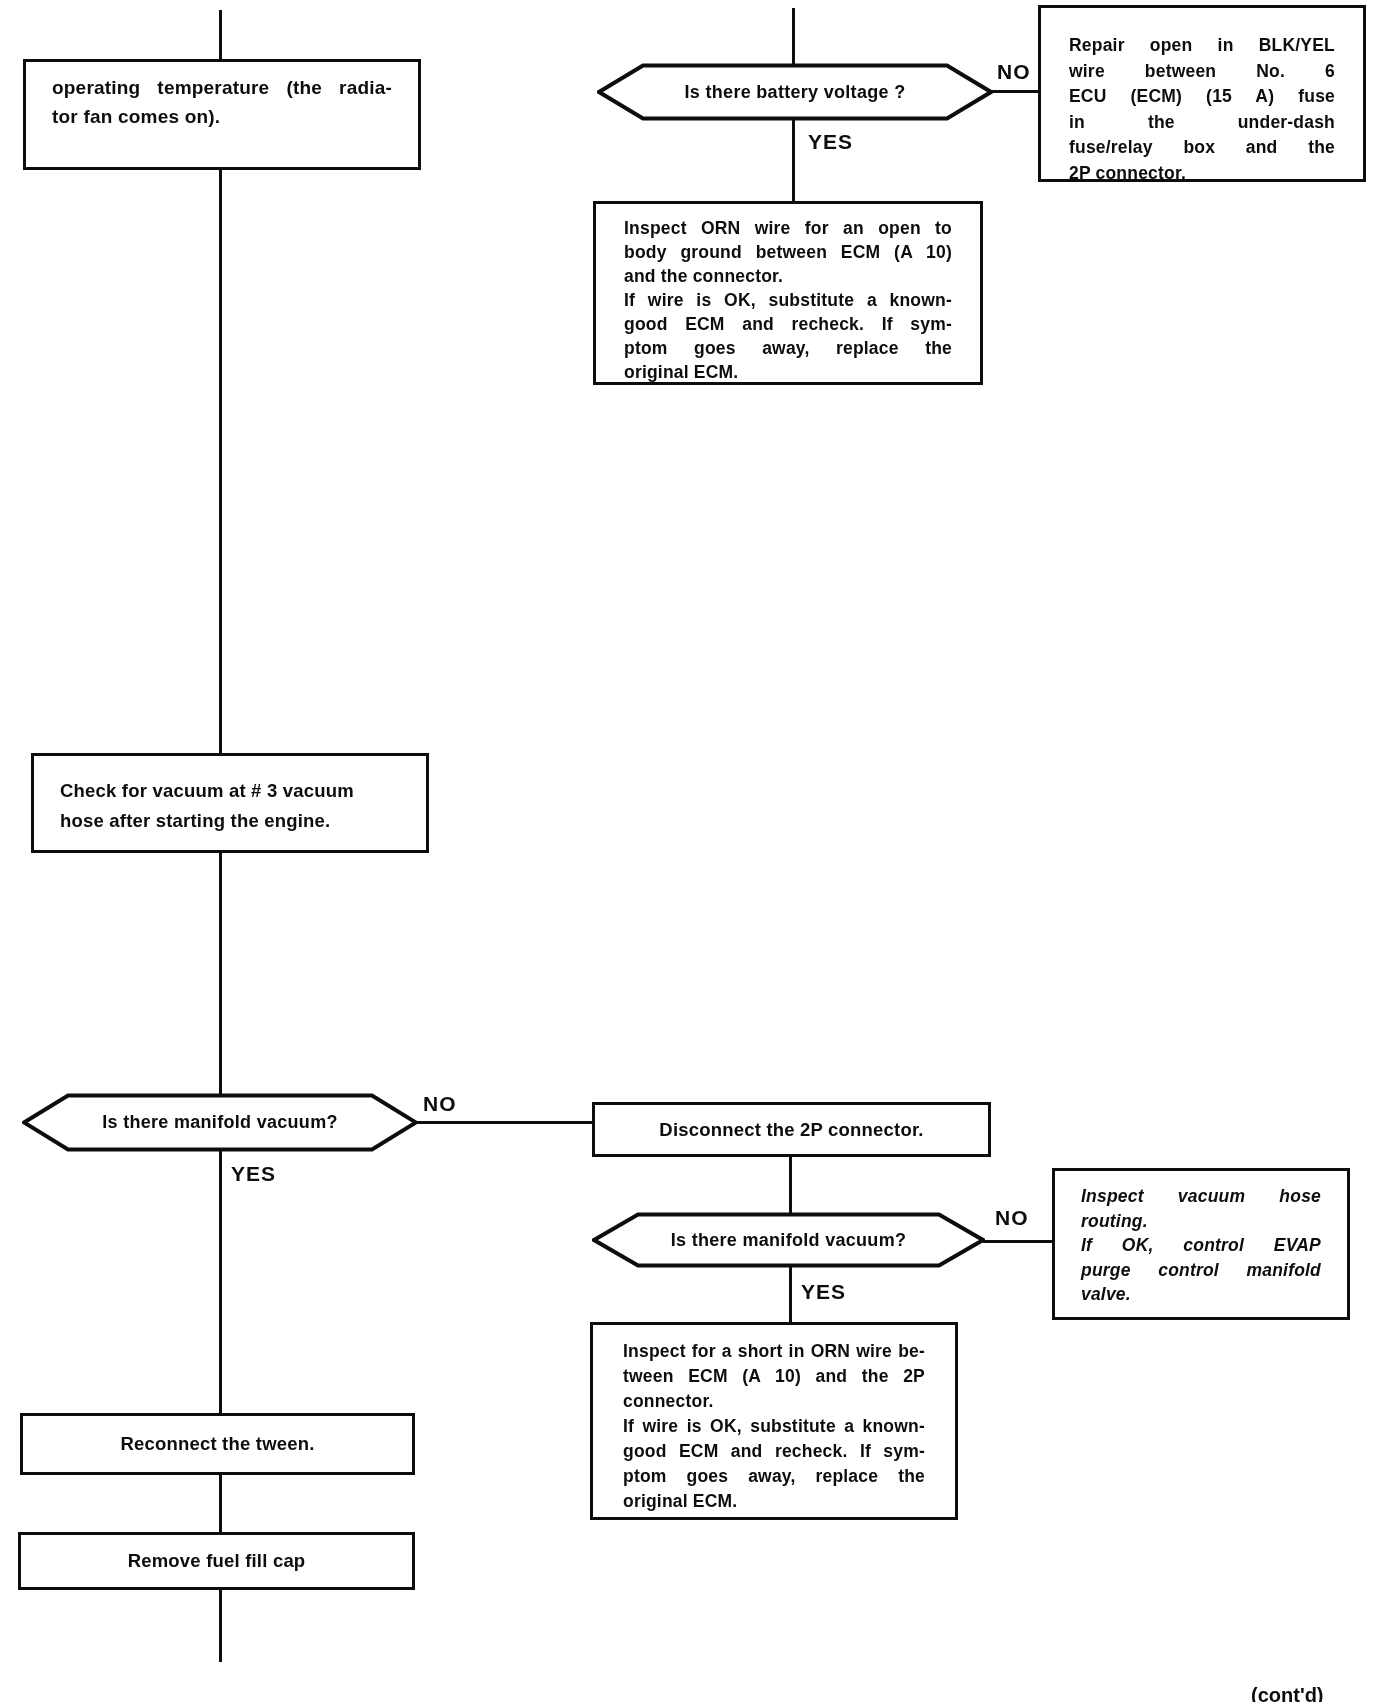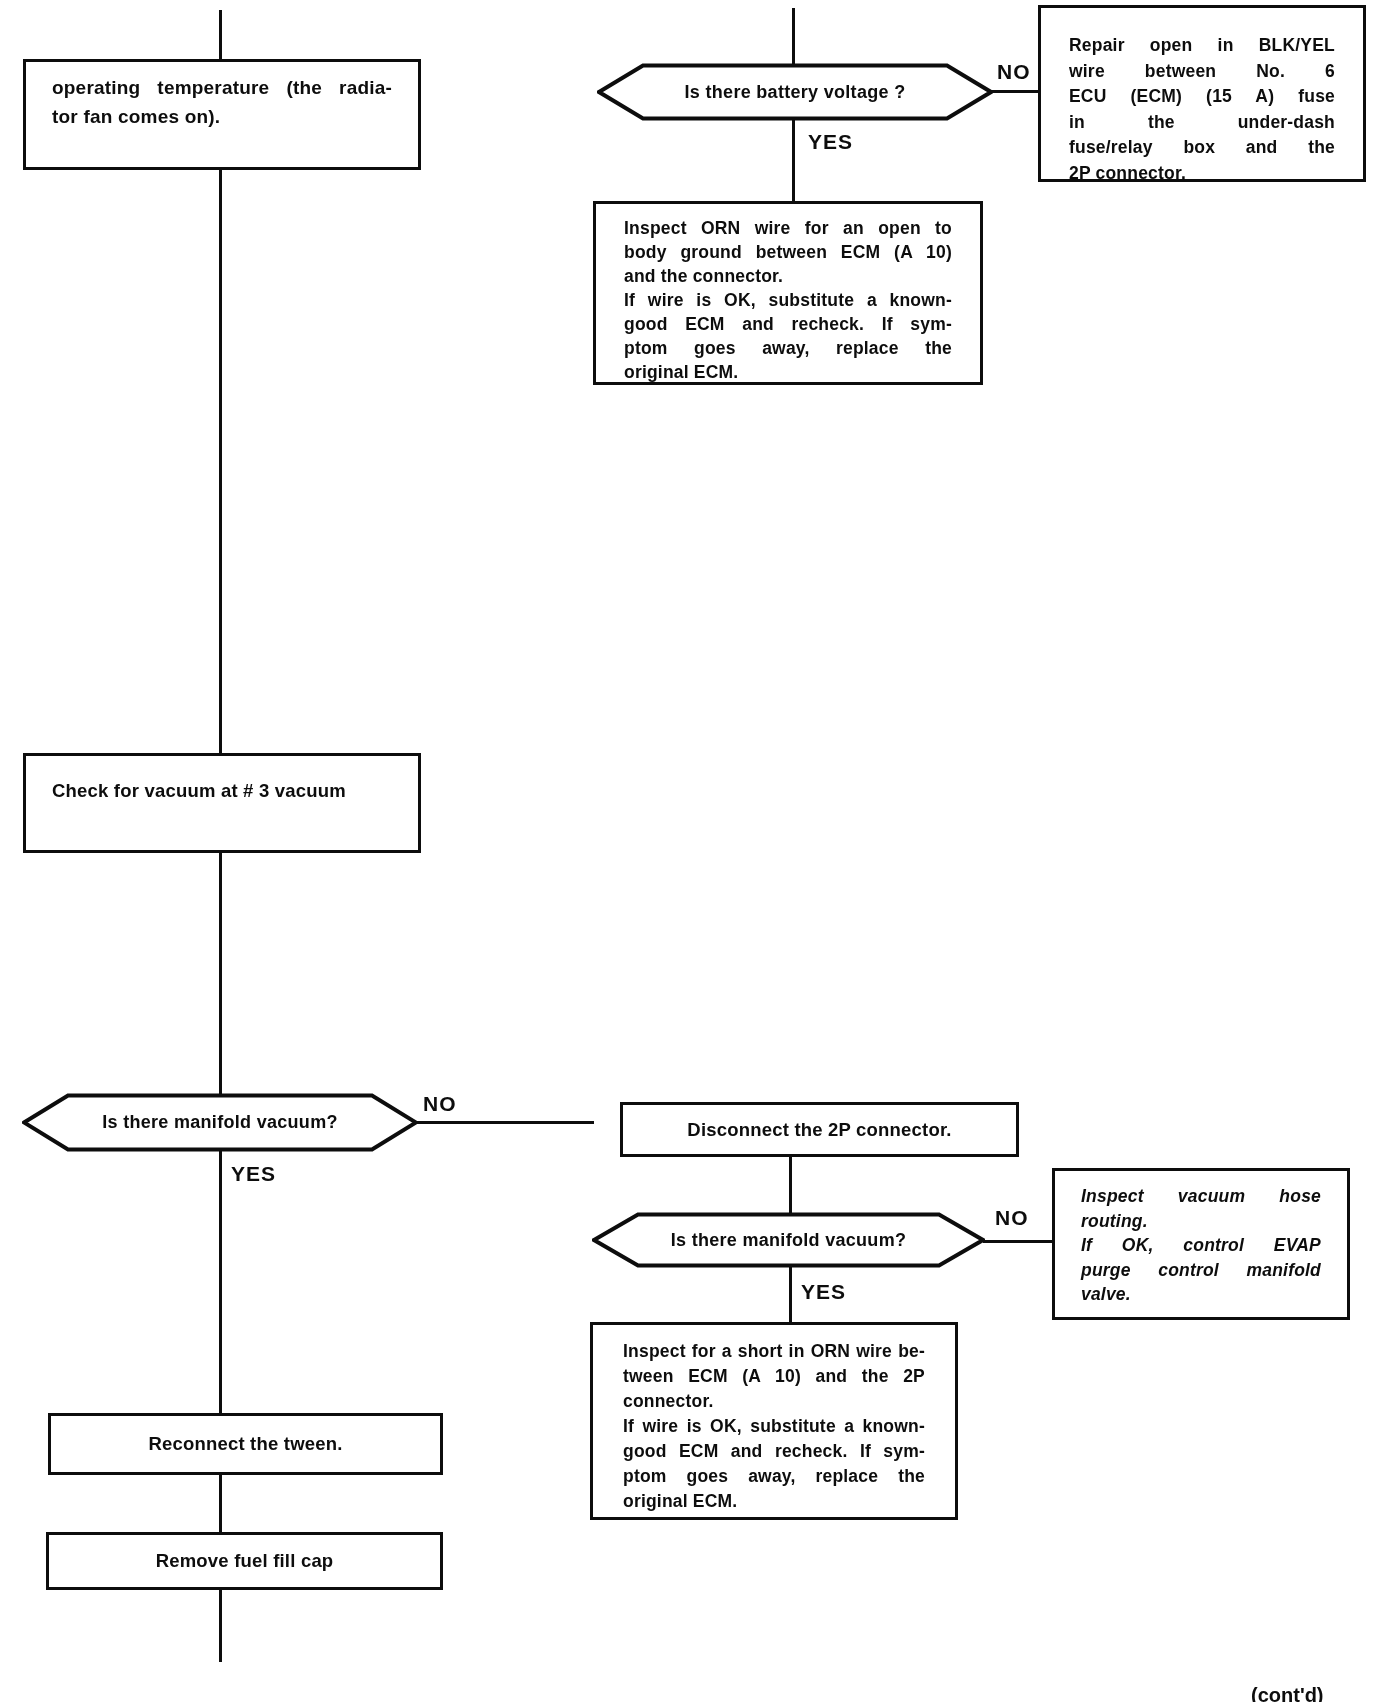--- a/index.html
+++ b/index.html
@@ -10,21 +10,21 @@
     background:var(--paper); overflow:hidden; color:var(--ink);
     font-weight:700;
   }
   .ln{ position:absolute; background:var(--ink); }
   .box{
     position:absolute; border:3px solid var(--ink); background:var(--paper);
   }
   .pad{ position:absolute; inset:0; }
   .tline{ font-weight:700; color:var(--ink); letter-spacing:0.2px; }
   .just{ text-align:justify; text-align-last:justify; }
-  .cbox{ display:flex; align-items:center; justify-content:center; text-align:center;margin-left:28px; }
+  .cbox{ display:flex; align-items:center; justify-content:center; text-align:center; }
   .decision{ position:absolute; }
   .decision svg{ position:absolute; inset:0; width:100%; height:100%; display:block; }
   .decision polygon{ fill:var(--paper); stroke:var(--ink); stroke-width:4; }
   .decision .q{
     position:absolute; inset:0; display:flex; align-items:center; justify-content:center;
     font-size:18px; font-weight:700; letter-spacing:0.3px;
   }
   .edge-label{ position:absolute; font-size:21px; font-weight:700; letter-spacing:1px; }
   .fs-b1{ font-size:19px;   line-height:29px;   }
   .fs-b2{ font-size:17.5px; line-height:24px;   }
@@ -86,23 +86,24 @@
       <div class="tline fs-b2 just">Inspect ORN wire for an open to</div>
       <div class="tline fs-b2 just">body ground between ECM (A 10)</div>
       <div class="tline fs-b2">and the connector.</div>
       <div class="tline fs-b2 just">If wire is OK, substitute a known-</div>
       <div class="tline fs-b2 just">good ECM and recheck. If sym-</div>
       <div class="tline fs-b2 just">ptom goes away, replace the</div>
       <div class="tline fs-b2">original ECM.</div>
     </div>
   </div>
 
-  <div class="box" style="left:23px; top:753px; width:398px; height:100px;">
+  <div class="box" style="left:31px; top:753px; width:398px; height:100px;">
     <div class="pad" style="padding:20px 26px;">
       <div class="tline fs-b3">Check for vacuum at # 3 vacuum</div>
+      <div class="tline fs-b3">hose after starting the engine.</div>
     </div>
   </div>
 
   <div class="decision" style="left:22px; top:1093px; width:396px; height:59px;">
     <svg viewBox="0 0 396 59" preserveAspectRatio="none">
       <polygon points="2,29.5 46,2.5 350,2.5 394,29.5 350,56.5 46,56.5"></polygon>
     </svg>
     <div class="q">Is there manifold vacuum?</div>
   </div>
   <div class="edge-label" style="left:423px; top:1092px;">NO</div>

